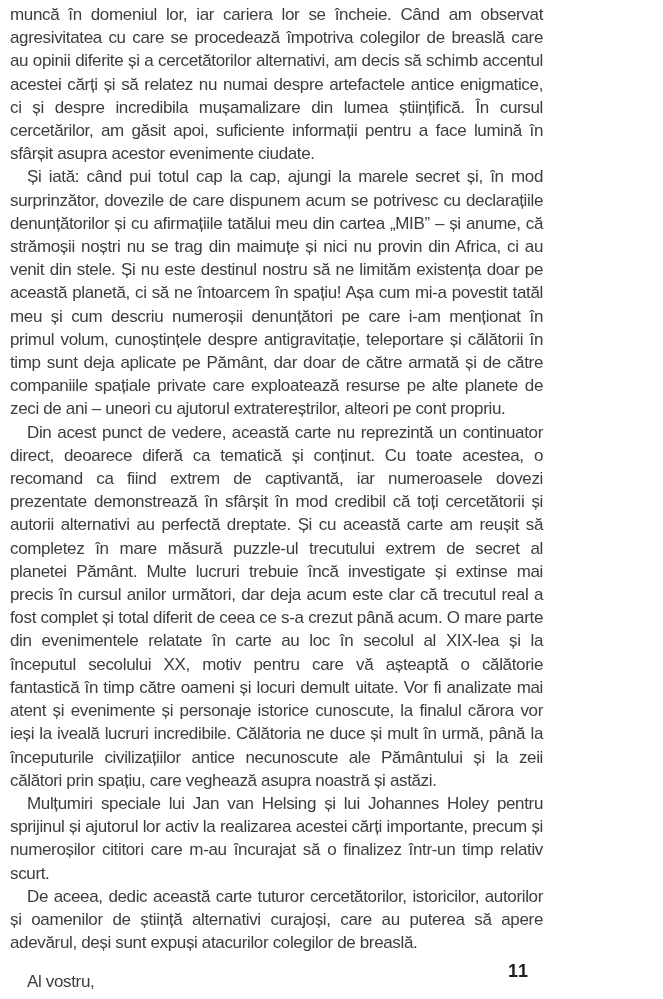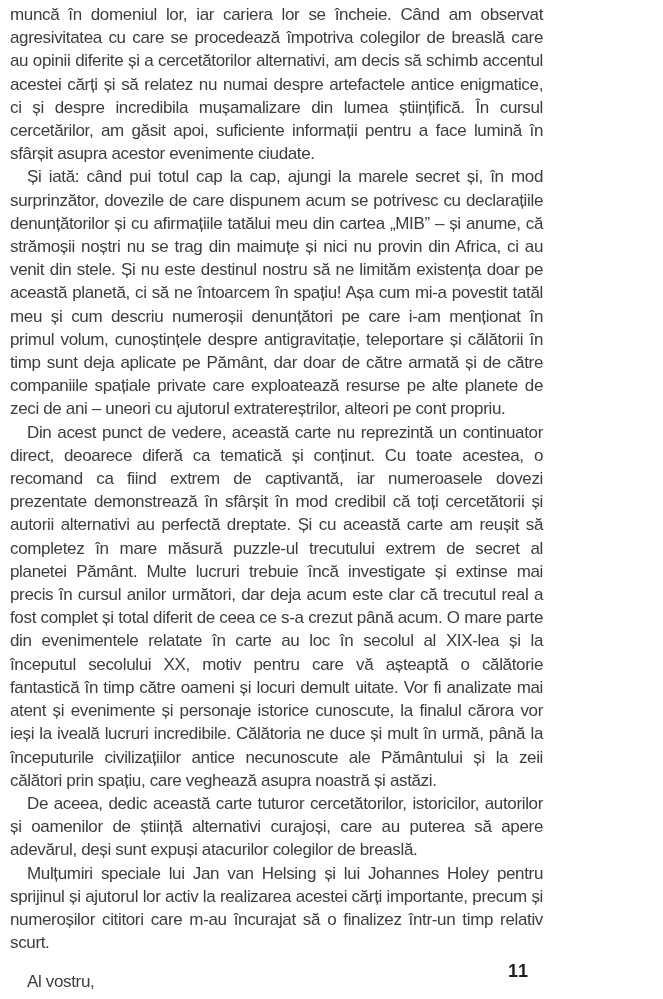--- a/index.html
+++ b/index.html
@@ -54,22 +54,22 @@
 </style>
 </head>
 <body>
 
 <div class="page">
   <div class="text-block">
     <div>
         <p class="para"><span class="">muncă în domeniul lor, iar cariera lor se încheie. Când am observat agresivitatea cu care se procedează împotriva colegilor de breaslă care au opinii diferite și a cercetătorilor alternativi, am decis să schimb accentul acestei cărți și să relatez nu numai despre artefactele antice enigmatice, ci și despre incredibila mușamalizare din lumea științifică. În cursul cercetărilor, am găsit apoi, suficiente informații pentru a face lumină în sfârșit asupra acestor evenimente ciudate.</span></p>
         <p class="para indent"><span class="">Și iată: când pui totul cap la cap, ajungi la marele secret și, în mod surprinzător, dovezile de care dispunem acum se potrivesc cu declarațiile denunțătorilor și cu afirmațiile tatălui meu din cartea </span><span class="italic">„MIB”</span><span class=""> – și anume, că strămoșii noștri nu se trag din maimuțe și nici nu provin din Africa, ci au venit din stele. Și nu este destinul nostru să ne limităm existența doar pe această planetă, ci să ne întoarcem în spațiu! Așa cum mi-a povestit tatăl meu și cum descriu numeroșii denunțători pe care i-am menționat în primul volum, cunoștințele despre antigravitație, teleportare și călătorii în timp sunt deja aplicate pe Pământ, dar doar de către armată și de către companiile spațiale private care exploatează resurse pe alte planete de zeci de ani – uneori cu ajutorul extratereștrilor, alteori pe cont propriu.</span></p>
         <p class="para indent"><span class="">Din acest punct de vedere, această carte nu reprezintă un continuator direct, deoarece diferă ca tematică și conținut. Cu toate acestea, o recomand ca fiind extrem de captivantă, iar numeroasele dovezi prezentate demonstrează în sfârșit în mod credibil că toți cercetătorii și autorii alternativi au perfectă dreptate. Și cu această carte am reușit să completez în mare măsură puzzle-ul trecutului extrem de secret al planetei Pământ. Multe lucruri trebuie încă investigate și extinse mai precis în cursul anilor următori, dar deja acum este clar că trecutul real a fost complet și total diferit de ceea ce s-a crezut până acum. O mare parte din evenimentele relatate în carte au loc în secolul al XIX-lea și la începutul secolului XX, motiv pentru care vă așteaptă o călătorie fantastică în timp către oameni și locuri demult uitate. Vor fi analizate mai atent și evenimente și personaje istorice cunoscute, la finalul cărora vor ieși la iveală lucruri incredibile. Călătoria ne duce și mult în urmă, până la începuturile civilizațiilor antice necunoscute ale Pământului și la zeii călători prin spațiu, care veghează asupra noastră și astăzi.</span></p>
+        <p class="para indent"><span class="">Mulțumiri speciale lui Jan van Helsing și lui Johannes Holey pentru sprijinul și ajutorul lor activ la realizarea acestei cărți importante, precum și numeroșilor cititori care m-au încurajat să o finalizez într-un timp relativ scurt.</span></p>
         <p class="para indent"><span class="">De aceea, dedic această carte tuturor cercetătorilor, istoricilor, autorilor și oamenilor de știință alternativi curajoși, care au puterea să apere adevărul, deși sunt expuși atacurilor colegilor de breaslă.</span></p>
-        <p class="para indent"><span class="">Mulțumiri speciale lui Jan van Helsing și lui Johannes Holey pentru sprijinul și ajutorul lor activ la realizarea acestei cărți importante, precum și numeroșilor cititori care m-au încurajat să o finalizez într-un timp relativ scurt.</span></p>
       </div>
     <div class="signature">
       <p class="sig-line italic">Al vostru,</p>
       <p class="sig-line">Jason Multe</p>
     </div>
   </div>
   <div class="page-number">11</div>
 </div>
 
 </body></html>

